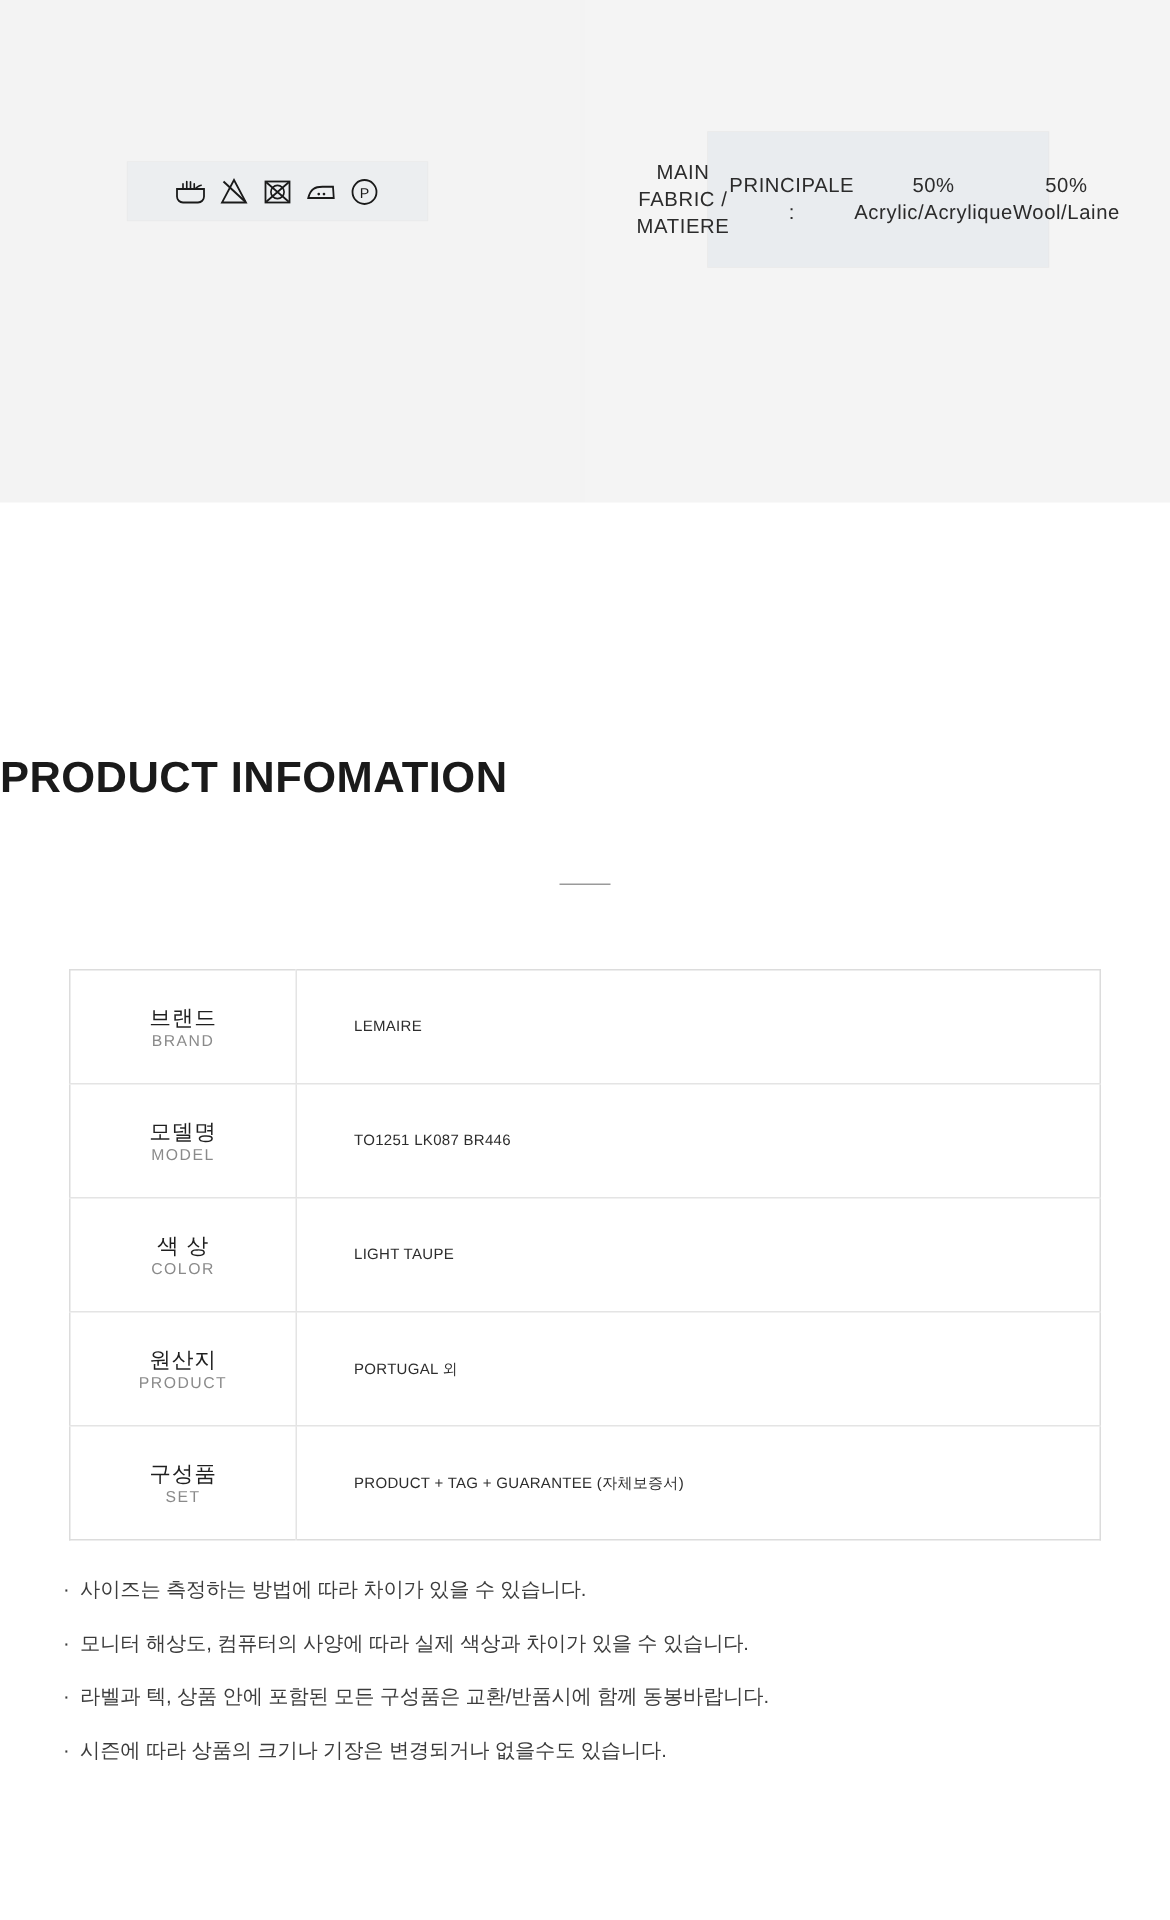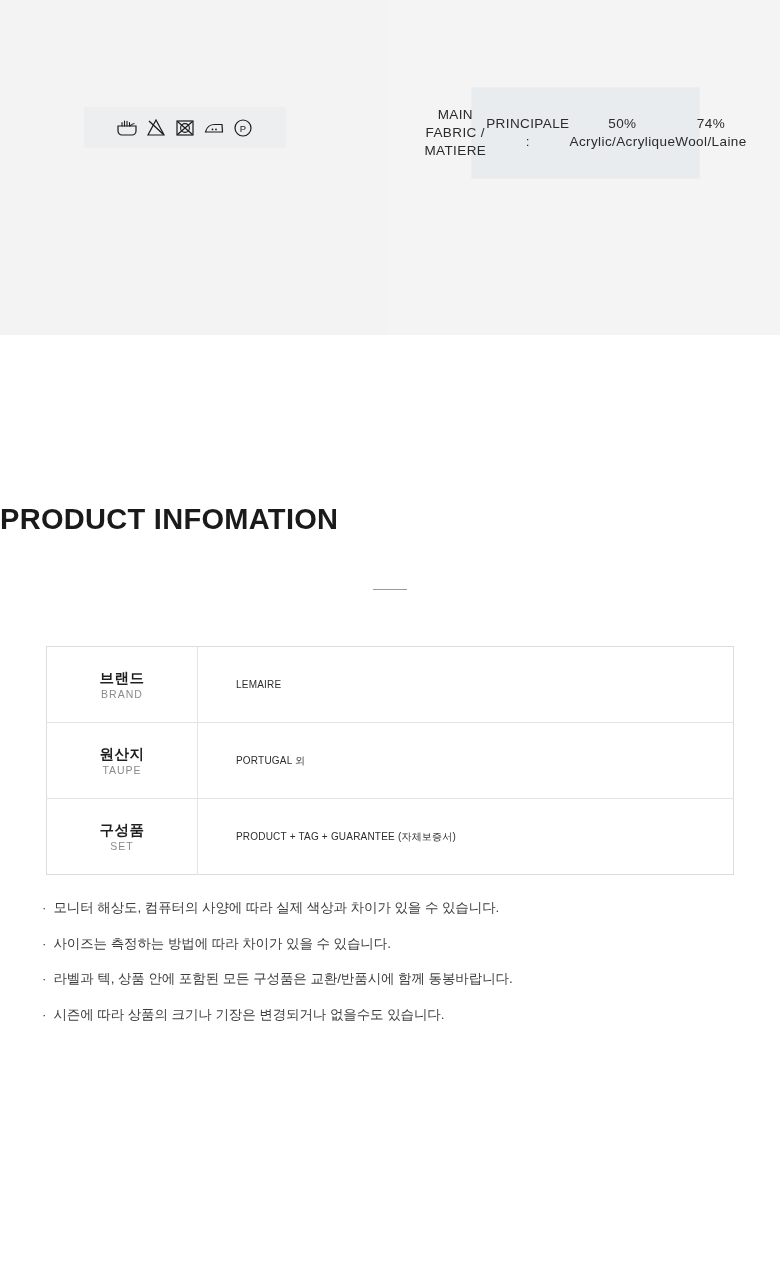--- a/index.html
+++ b/index.html
@@ -109,21 +109,21 @@
   .info-table tr:last-child td { border-bottom: none; }
 
   td.th-cell {
     width: 150px;
     text-align: center;
     border-right: 1px solid #e4e4e4;
     padding: 0;
   }
   .th-ko {
     font-size: 14.5px;
-    font-weight: bold;
+    font-weight: normal;
     color: #1f1f1f;
     letter-spacing: 0.5px;
     display: block;
   }
   .th-en {
     font-size: 10.5px;
     color: #8a8a8a;
     letter-spacing: 1px;
     display: block;
     margin-top: 0;
@@ -201,21 +201,21 @@
       </span>
 
     </div>
   </div>
 
   <div class="photo right">
     <div class="fabric-label">
       <span>MAIN FABRIC / MATIERE</span>
       <span>PRINCIPALE :</span>
       <span>50% Acrylic/Acrylique</span>
-      <span>74% Wool/Laine</span>
+      <span>50% Wool/Laine</span>
     </div>
   </div>
 
 </div>
 
 <div class="title-wrap">
   <h1 class="product-title">PRODUCT INFOMATION</h1>
   <div class="title-rule"></div>
 </div>
 
@@ -223,41 +223,55 @@
   <tbody>
     <tr>
       <td class="th-cell">
         <span class="th-ko">브랜드</span>
         <span class="th-en">BRAND</span>
       </td>
       <td class="td-cell">LEMAIRE</td>
     </tr>
     <tr>
       <td class="th-cell">
+        <span class="th-ko">모델명</span>
+        <span class="th-en">MODEL</span>
+      </td>
+      <td class="td-cell">TO1251 LK087 BR446</td>
+    </tr>
+    <tr>
+      <td class="th-cell">
+        <span class="th-ko">색 상</span>
+        <span class="th-en">COLOR</span>
+      </td>
+      <td class="td-cell">LIGHT TAUPE</td>
+    </tr>
+    <tr>
+      <td class="th-cell">
         <span class="th-ko">원산지</span>
-        <span class="th-en">TAUPE</span>
+        <span class="th-en">PRODUCT</span>
       </td>
       <td class="td-cell">PORTUGAL 외</td>
     </tr>
     <tr>
       <td class="th-cell">
         <span class="th-ko">구성품</span>
         <span class="th-en">SET</span>
       </td>
       <td class="td-cell">PRODUCT + TAG + GUARANTEE (자체보증서)</td>
     </tr>
   </tbody>
 </table>
 
 <div class="notes">
   <div class="note">
+    <span class="dot">·</span><span>사이즈는 측정하는 방법에 따라 차이가 있을 수 있습니다.</span>
+  </div>
+  <div class="note">
     <span class="dot">·</span><span>모니터 해상도, 컴퓨터의 사양에 따라 실제 색상과 차이가 있을 수 있습니다.</span>
   </div>
   <div class="note">
-    <span class="dot">·</span><span>사이즈는 측정하는 방법에 따라 차이가 있을 수 있습니다.</span>
-  </div>
-  <div class="note">
     <span class="dot">·</span><span>라벨과 텍, 상품 안에 포함된 모든 구성품은 교환/반품시에 함께 동봉바랍니다.</span>
   </div>
   <div class="note">
     <span class="dot">·</span><span>시즌에 따라 상품의 크기나 기장은 변경되거나 없을수도 있습니다.</span>
   </div>
 </div>
 
 </body></html>

